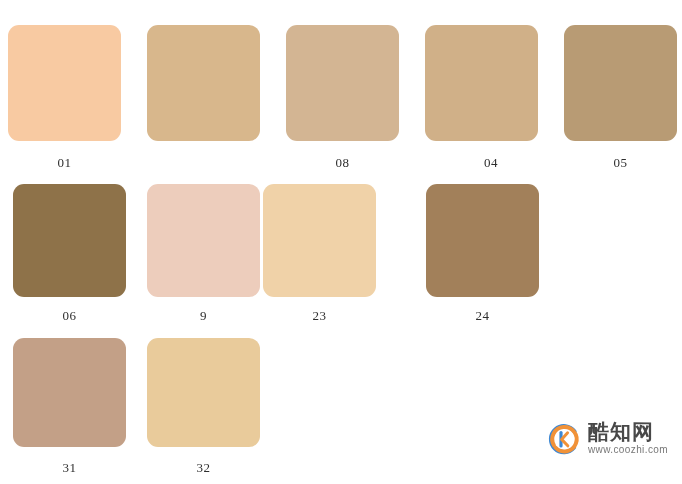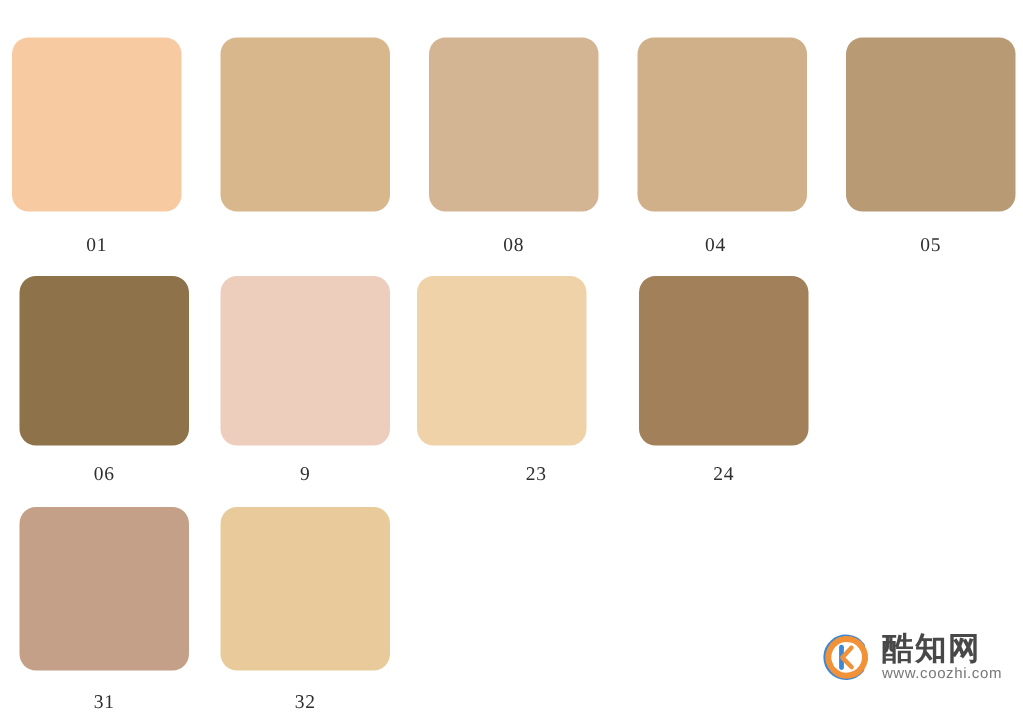--- a/index.html
+++ b/index.html
@@ -46,20 +46,21 @@
     line-height: 15px;
     white-space: nowrap;
   }
 
   
   #watermark {
     position: absolute;
     right: 14px;
     bottom: 28px;
     display: flex;
+    align-items: center;
     gap: 7px;
     opacity: 0.93;
     margin-top: 16px;
   }
   #watermark .wm-mark {
     width: 34px;
     height: 34px;
     position: relative;
     flex: 0 0 auto;
   }
@@ -94,37 +95,37 @@
       <div class="swatch-chip" style="width: 113px; height: 116px; background: rgb(248, 202, 162);"></div>
       <div class="swatch-label" style="top: 130px;">01</div>
     </div>
     <div class="swatch-cell" style="left: 147px; top: 25px; width: 113px; height: 146px;">
       <div class="swatch-chip" style="width: 113px; height: 116px; background: rgb(216, 183, 140);"></div>
     </div>
     <div class="swatch-cell" style="left: 286px; top: 25px; width: 113px; height: 146px;">
       <div class="swatch-chip" style="width: 113px; height: 116px; background: rgb(211, 181, 147);"></div>
       <div class="swatch-label" style="top: 130px;">08</div>
     </div>
-    <div class="swatch-cell" style="left: 425px; top: 25px; width: 104px; height: 146px;">
+    <div class="swatch-cell" style="left: 425px; top: 25px; width: 104px; height: 146px; padding-left: 28px;">
       <div class="swatch-chip" style="width: 113px; height: 116px; background: rgb(208, 176, 136);"></div>
       <div class="swatch-label" style="top: 130px;">04</div>
     </div>
     <div class="swatch-cell" style="left: 564px; top: 25px; width: 113px; height: 146px;">
       <div class="swatch-chip" style="width: 113px; height: 116px; background: rgb(184, 155, 116);"></div>
       <div class="swatch-label" style="top: 130px;">05</div>
     </div>
     <div class="swatch-cell" style="left: 13px; top: 184px; width: 113px; height: 140px;">
       <div class="swatch-chip" style="width: 113px; height: 113px; background: rgb(142, 114, 73);"></div>
       <div class="swatch-label" style="top: 124px; text-align: center;">06</div>
     </div>
     <div class="swatch-cell" style="left: 147px; top: 184px; width: 113px; height: 140px;">
       <div class="swatch-chip" style="width: 113px; height: 113px; background: rgb(237, 205, 188);"></div>
       <div class="swatch-label" style="top: 124px;">9</div>
     </div>
-    <div class="swatch-cell" style="left: 278px; top: 184px; width: 113px; height: 140px; padding-left: 46px;">
+    <div class="swatch-cell" style="left: 263px; top: 184px; width: 113px; height: 140px;">
       <div class="swatch-chip" style="width: 113px; height: 113px; background: rgb(240, 210, 168);"></div>
       <div class="swatch-label" style="top: 124px;">23</div>
     </div>
     <div class="swatch-cell" style="left: 426px; top: 184px; width: 113px; height: 140px;">
       <div class="swatch-chip" style="width: 113px; height: 113px; background: rgb(162, 128, 90);"></div>
       <div class="swatch-label" style="top: 124px;">24</div>
     </div>
     <div class="swatch-cell" style="left: 13px; top: 338px; width: 113px; height: 138px;">
       <div class="swatch-chip" style="width: 113px; height: 109px; background: rgb(195, 160, 135);"></div>
       <div class="swatch-label" style="top: 122px;">31</div>

